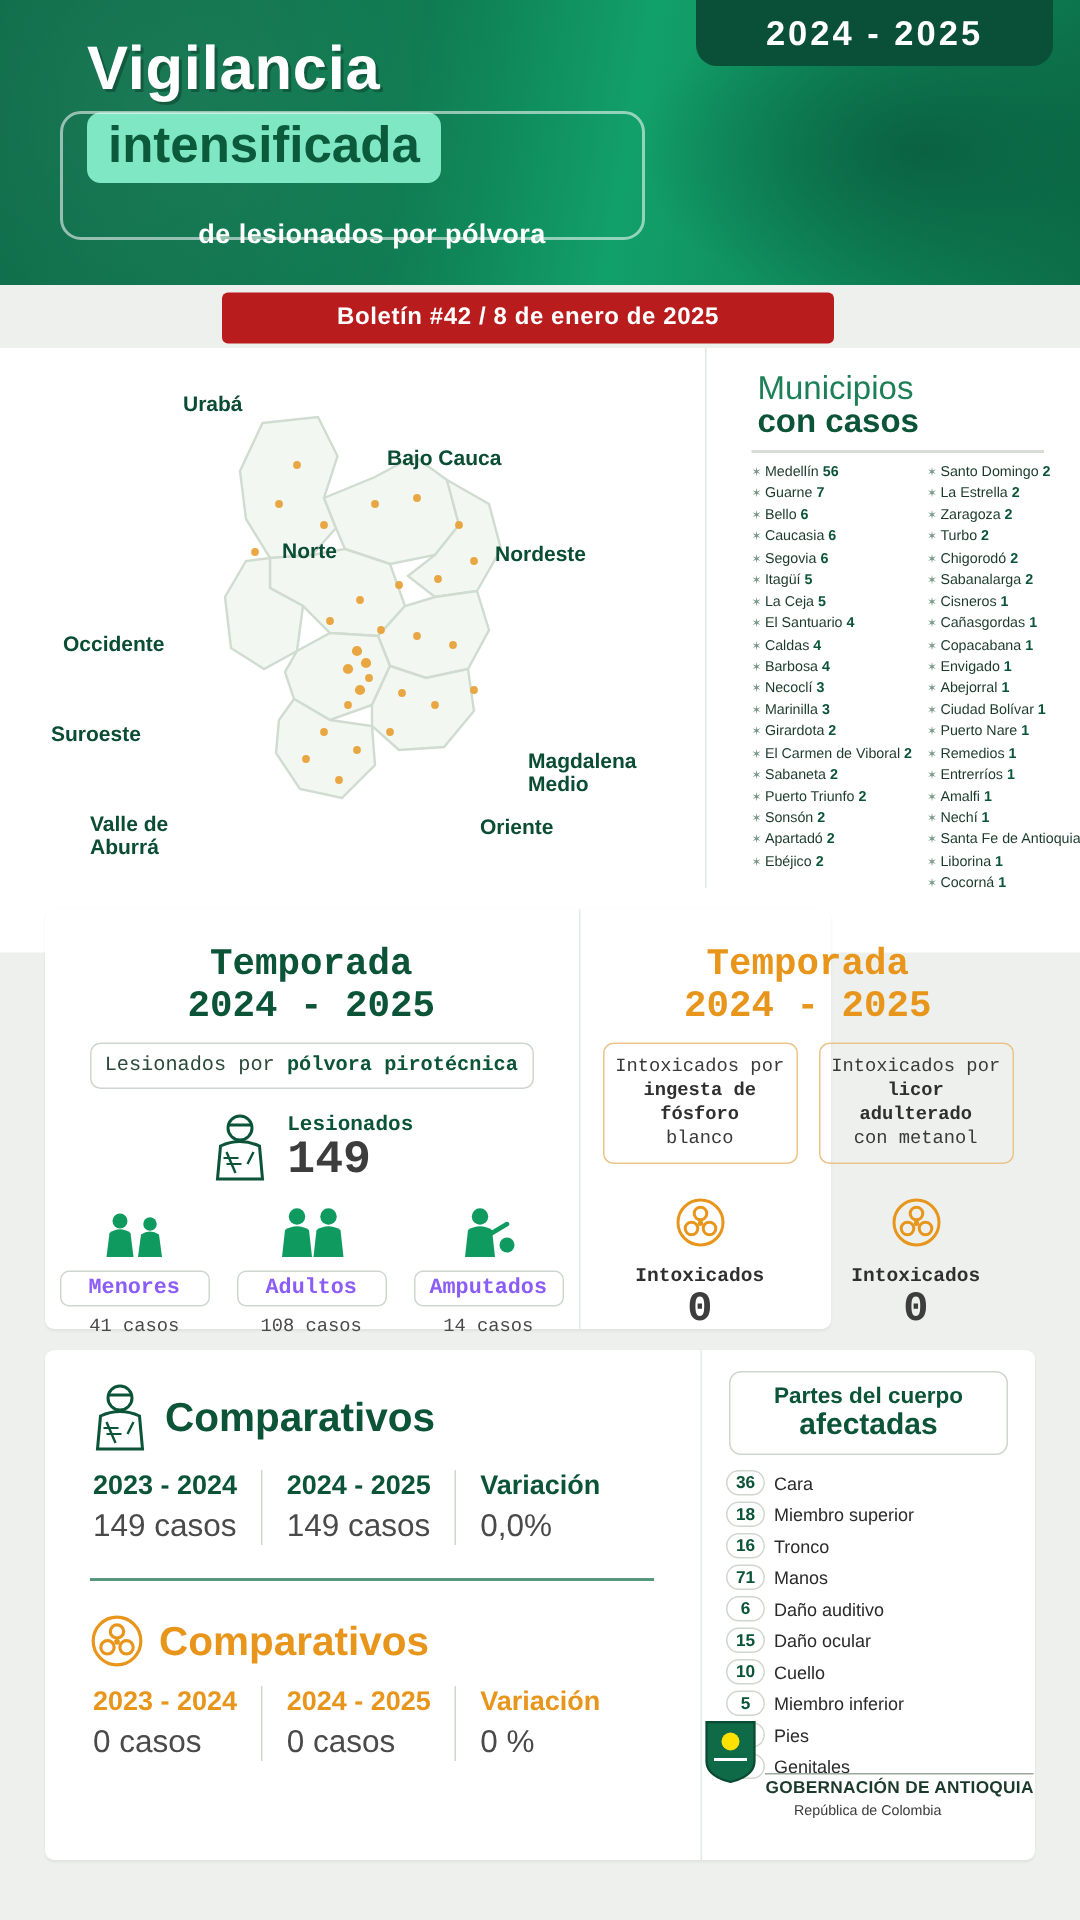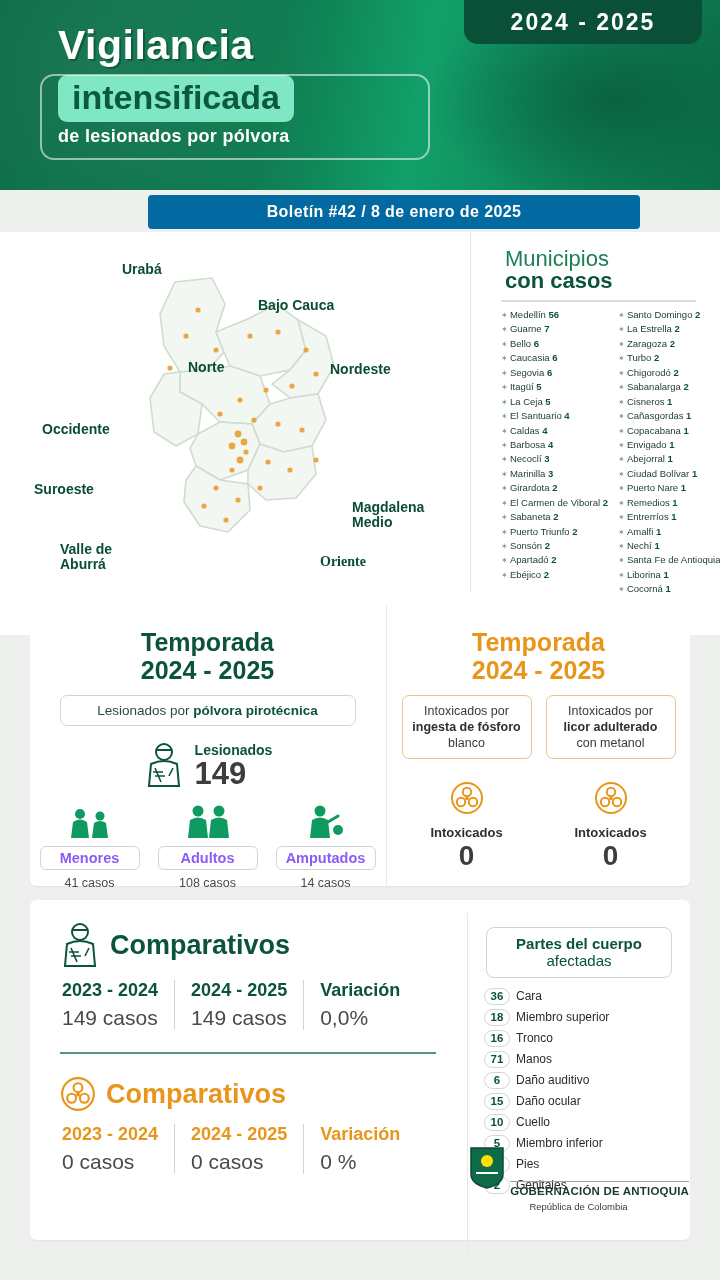--- a/index.html
+++ b/index.html
@@ -29,43 +29,43 @@
   .title-block { position:absolute; left:58px; top:22px; width:380px; }
   .title-1 {
     font-size: 41px; font-weight: bold; color:#fff; letter-spacing:0.5px;
     text-shadow: 2px 2px 0 rgba(0,0,0,0.25);
   }
   .title-2-wrap {
     display:inline-block; margin-top:6px; background:#7fe7c4; border-radius:9px;
     padding:3px 14px 5px 14px;
   }
   .title-2 { font-size:34px; font-weight:bold; color:#0b5a3c; }
-  .title-3 { font-size:18px; font-weight:bold; color:#fff; margin-top:4px; letter-spacing:0.3px; }
+  .title-3 { font-size:18px; font-weight:bold; color:#fff; margin-top:24px; letter-spacing:0.3px;text-align:center; }
   .title-border {
     position:absolute; left:40px; top:74px; width:390px; height:86px;
     border:2px solid rgba(255,255,255,0.55); border-radius:14px;
   }
 
   .year-badge {
     position:absolute; right:18px; top:0px; width:238px; height:44px;
     background:#0a4f37; border-radius: 0 0 14px 14px;
     color:#fff; font-size:23px; font-weight:bold; letter-spacing:2px;
     display:flex; align-items:center; justify-content:center;
   }
   .slogan { position:absolute; right:26px; top:56px; width:226px; text-align:center; }
   .slg1 { font-size:30px; font-weight:bold; color:#ffe100; letter-spacing:0.5px;
           text-shadow:2px 2px 0 rgba(0,0,0,0.35); font-style:italic; }
   .slg2 { display:inline-block; margin-top:2px; background:#7fe7c4; color:#0b5a3c;
           font-weight:bold; font-size:19px; padding:1px 8px; border-radius:5px; font-style:italic;}
   .slg3 { font-size:28px; font-weight:bold; color:#ffe100; letter-spacing:0.5px;
           text-shadow:2px 2px 0 rgba(0,0,0,0.35); font-style:italic; margin-top:2px;}
 
   .bulletin {
-    position:absolute; left:148px; top:195px; width:492px; height:34px;
-    background:#0369a1; border-radius:4px; color:#fff;
+    position:absolute; left:148px; top:195px; width:408px; height:34px;
+    background:#b91c1c; border-radius:4px; color:#fff;
     display:flex; align-items:center; justify-content:center;
     font-size:16px; font-weight:bold; letter-spacing:0.4px;
   }
 
   
   .map-section { position:absolute; left:0; top:232px; width:720px; height:403px; background:#fff; }
   .map-wrap { position:absolute; left:30px; top:10px; width:430px; height:340px; }
   .region-label { position:absolute; font-size:14px; font-weight:bold; color:#0b4d34; line-height:1.1; }
 
   .map-shape { position:absolute; left:90px; top:32px; width:250px; height:290px; }
@@ -78,22 +78,22 @@
   .muni-title .l1 { font-size:22px; color:#1d7f55; font-weight:normal; }
   .muni-title .l2 { font-size:22px; color:#0b5437; font-weight:bold; margin-top:-4px; }
   .muni-rule { margin:6px 0 6px 30px; width:195px; height:2px; background:#d8ddd8; }
   .muni-cols { display:flex; padding-left:30px; padding-right:6px; gap:10px; }
   .muni-col { width:110px; }
   .muni-item { font-size:9.5px; color:#1b3a2b; line-height:1.52; white-space:nowrap; }
   .muni-item .dot { color:#7a9a88; font-size:8px; }
   .muni-item b { color:#0b5437; }
 
   
-  .season { position:absolute; left:30px; top:606px; width:660px; height:280px;
-            background:#fff; border-radius:6px; box-shadow:0 1px 2px rgba(0,0,0,0.06); }
+  .season { position:absolute; left:30px; top:606px; width:524px; height:280px;
+            background:#fff; border-radius:6px; box-shadow:0 1px 2px rgba(0,0,0,0.06);font-family:Liberation Mono, monospace; }
   .season-left { position:absolute; left:0; top:0; width:355px; height:280px; }
   .season-right { position:absolute; left:356px; top:0; width:304px; height:280px;
                   border-left:1px solid #e6eae6; }
   .s-title { text-align:center; font-size:25px; font-weight:bold; color:#0b5437; margin-top:22px; }
   .s-title2 { text-align:center; font-size:25px; font-weight:bold; color:#0b5437; line-height:1.1; }
   .s-title-o { color:#e8951b; }
   .s-sub-box {
     margin:10px auto 0; width:296px; border:1px solid #cfd6cf; border-radius:7px;
     text-align:center; font-size:13.5px; color:#2a4a39; padding:7px 4px;
   }
@@ -116,38 +116,38 @@
   .tox-vals { display:flex; justify-content:center; gap:14px; margin-top:22px; }
   .tox-val { width:130px; text-align:center; }
   .tox-cap { font-size:13px; font-weight:bold; color:#2f2f2f; margin-top:6px; }
   .tox-num { font-size:28px; font-weight:bold; color:#3d3d3d; }
 
   
   .comp { position:absolute; left:30px; top:900px; width:660px; height:340px;
           background:#fff; border-radius:6px; box-shadow:0 1px 2px rgba(0,0,0,0.06); }
   .comp-left { position:absolute; left:0; top:0; width:436px; height:340px; }
   .comp-right { position:absolute; left:437px; top:0; width:223px; height:340px;
-                border-left:1px solid #e6eae6;margin-top:13px; }
+                border-left:1px solid #e6eae6; }
   .comp-head { display:flex; align-items:center; gap:10px; padding:22px 0 0 30px; }
   .comp-h-title { font-size:27px; font-weight:bold; color:#0b5437; }
   .comp-h-title.orange { color:#e8951b; }
   .cmp-cols { display:flex; padding-left:32px; margin-top:12px; }
   .cmp-col { padding-right:16px; margin-right:16px; border-right:1px solid #cfd6cf; }
   .cmp-col:last-child { border-right:none; }
   .cmp-lbl { font-size:18px; font-weight:bold; color:#0b5437; }
   .cmp-lbl.orange { color:#e8951b; }
   .cmp-val { font-size:21px; color:#4a4a4a; margin-top:5px; }
   .comp-div { margin:22px 30px 0 30px; height:2px; background:#0f6b47; opacity:.7; }
 
   .body-panel-title {
     margin:14px auto 0; width:186px; border:1px solid #cfd6cf; border-radius:8px;
     text-align:center; padding:7px 2px; line-height:1.15;
   }
   .body-panel-title .b1 { font-size:15px; font-weight:bold; color:#0b5437; }
-  .body-panel-title .b2 { font-size:15px; font-weight:normal; color:#0b5437; }
+  .body-panel-title .b2 { font-size:20px; font-weight:bold; color:#0b5437; }
   .body-list { margin-top:10px; padding-left:16px;text-align:center; }
   .body-item { display:flex; align-items:center; gap:6px; margin-bottom:4px; }
   .body-pill { min-width:26px; height:17px; border:1px solid #cfd6cf; border-radius:9px;
                font-size:11.5px; font-weight:bold; color:#0b5437; display:flex;
                align-items:center; justify-content:center; padding:0 4px; }
   .body-txt { font-size:12px; color:#2a2a2a; }
 
   .gov { position:absolute; left:437px; top:245px; width:223px; text-align:center; }
   .gov-name { font-size:11.5px; font-weight:bold; color:#1b3a2b; letter-spacing:0.2px;
               border-top:1px solid #9aa89e; padding-top:3px; display:inline-block; }
@@ -227,21 +227,21 @@
       </svg>
 
       <div class="region-label" style="left:92px; top:20px;">Urabá</div>
       <div class="region-label" style="left:228px; top:56px;">Bajo Cauca</div>
       <div class="region-label" style="left:158px; top:118px;">Norte</div>
       <div class="region-label" style="left:300px; top:120px;">Nordeste</div>
       <div class="region-label" style="left:12px; top:180px;">Occidente</div>
       <div class="region-label" style="left:4px; top:240px;">Suroeste</div>
       <div class="region-label" style="left:322px; top:258px; width:90px;">Magdalena Medio</div>
       <div class="region-label" style="left:30px; top:300px; width:82px;">Valle de Aburrá</div>
-      <div class="region-label" style="left:290px; top:312px;font-family:Liberation Serif, serif;">Oriente</div>
+      <div class="region-label" style="left:290px; top:302px;">Oriente</div>
     </div>
 
     <div class="muni-panel">
       <div class="muni-title">
         <div class="l1">Municipios</div>
         <div class="l2">con casos</div>
       </div>
       <div class="muni-rule"></div>
       <div class="muni-cols">
         <div class="muni-col" id="muni-col-1">

